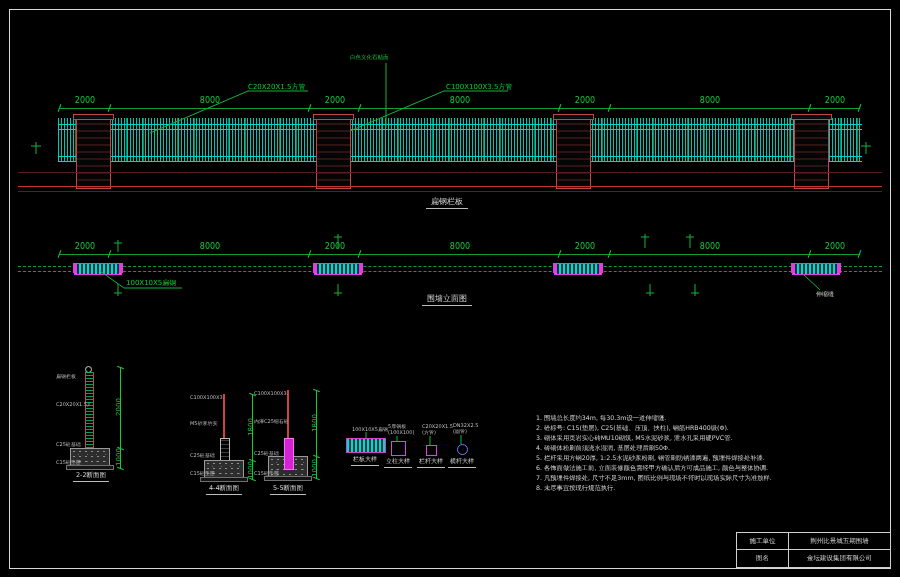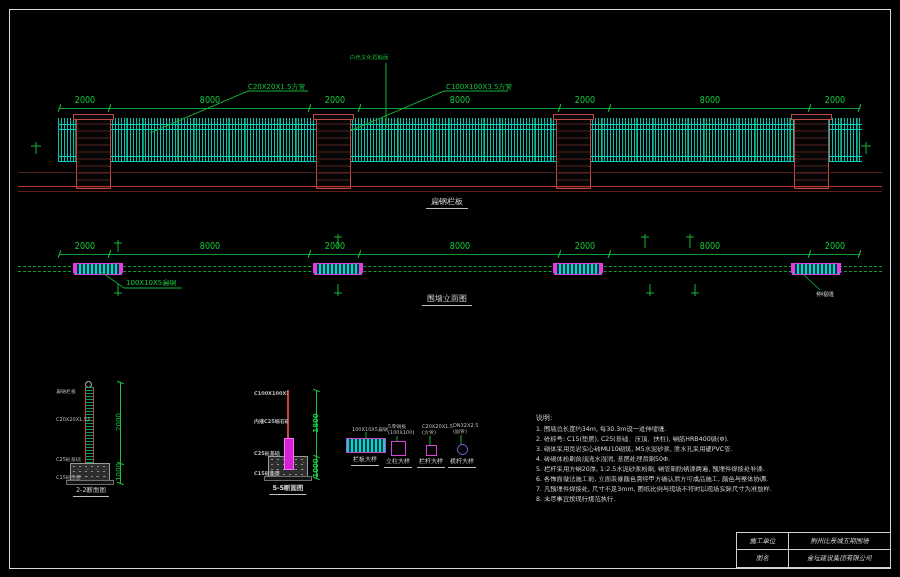--- a/index.html
+++ b/index.html
@@ -52,21 +52,21 @@
   
   .legtext{position:absolute;font-size:5px;line-height:6px;color:#bdbdbd;white-space:nowrap;}
   .leglabel{position:absolute;transform:translateX(-50%);font-size:6px;color:#d6d6d6;
      border-bottom:1px solid #bdbdbd;padding:0 2px 1px;white-space:nowrap;}
   
   .notes{position:absolute;left:536px;top:413px;width:262px;color:#d4d4d4;}
   .notes .head{font-size:7px;margin-bottom:1px;}
   .notes .item{font-size:6.3px;line-height:10px;white-space:nowrap;overflow:hidden;}
   
   .tblock{position:absolute;left:736px;top:532px;width:153px;height:34px;border:1px solid #cfcfcf;
-     display:grid;grid-template-columns:52px 1fr;grid-template-rows:1fr 1fr;font-style:italic;}
+     display:grid;grid-template-columns:52px 1fr;grid-template-rows:1fr 1fr;}
   .tcell{border-right:1px solid #cfcfcf;border-bottom:1px solid #cfcfcf;display:flex;
      align-items:center;justify-content:center;font-size:6.5px;color:#d6d6d6;white-space:nowrap;overflow:hidden;}
   .tcell.last-col{border-right:none;} .tcell.last-row{border-bottom:none;}
   svg.overlay{position:absolute;left:0;top:0;pointer-events:none;}
 </style>
 </head>
 <body>
 
 <div id="sheet">
 
@@ -128,41 +128,58 @@
 
   <div class="planpier" style="left:74px;top:263px;width:46px;height:10px;"></div>
   <div class="planpier" style="left:314px;top:263px;width:46px;height:10px;"></div>
   <div class="planpier" style="left:554px;top:263px;width:46px;height:10px;"></div>
   <div class="planpier" style="left:792px;top:263px;width:46px;height:10px;"></div>
 
   <span class="t green" style="left:126px;top:278px;font-size:7px;">100X10X5扁钢</span>
   <span class="t white" style="left:816px;top:290px;font-size:6px;">伸缩缝</span>
   <span class="viewtitle" style="left:447px;top:293px;">围墙立面图</span>
 
-  <div class="detail" style="left:58px;top:376px;width:68px;height:122px;">
+  <div class="detail" style="left:58px;top:361px;width:68px;height:122px;">
     <div class="circletop" style="left:27px;top:5px;"></div>
     <div class="abs" style="left:27px;top:11px;width:7px;height:76px;border-left:1px solid #c24747;border-right:1px solid #c24747;background:repeating-linear-gradient(0deg,rgba(0,190,110,.85) 0 1px,rgba(0,0,0,0) 1px 3px);"></div>
     <div class="footing" style="left:12px;top:87px;width:38px;height:17px;"></div>
     <div class="pad" style="left:8px;top:104px;width:46px;"></div>
     <div class="vline" style="left:62px;top:6px;height:102px;"></div>
     <div class="vtick" style="left:59px;top:6px;"></div>
     <div class="vtick" style="left:59px;top:87px;"></div>
     <div class="vtick" style="left:59px;top:107px;"></div>
     <span class="vlabel" style="left:52px;top:42px;">2000</span>
     <span class="vlabel" style="left:52px;top:92px;">1000</span>
     <span class="callout" style="left:-2px;top:12px;">扁钢栏板</span>
     <span class="callout" style="left:-2px;top:40px;">C20X20X1.5方管</span>
     <span class="callout" style="left:-2px;top:80px;">C25砼基础</span>
     <span class="callout" style="left:-2px;top:98px;">C15砼垫层</span>
     <span class="dlabel" style="left:33px;top:110px;">2-2断面图</span>
   </div>
 
 
-
-  <div class="detail" style="left:256px;top:372px;width:66px;height:126px;font-weight:bold;">
+  <div class="detail" style="left:192px;top:372px;width:66px;height:126px;">
+    <div class="abs" style="left:31px;top:22px;width:2px;height:44px;background:#d04040;"></div>
+    <div class="abs" style="left:28px;top:66px;width:8px;height:22px;border:1px solid #b8b8b8;background:repeating-linear-gradient(0deg,rgba(200,200,200,.3) 0 1px,rgba(0,0,0,0) 1px 4px);"></div>
+    <div class="footing" style="left:12px;top:88px;width:38px;height:17px;"></div>
+    <div class="pad" style="left:8px;top:105px;width:46px;"></div>
+    <div class="vline" style="left:60px;top:22px;height:86px;"></div>
+    <div class="vtick" style="left:57px;top:22px;"></div>
+    <div class="vtick" style="left:57px;top:88px;"></div>
+    <div class="vtick" style="left:57px;top:107px;"></div>
+    <span class="vlabel" style="left:50px;top:51px;">1800</span>
+    <span class="vlabel" style="left:50px;top:94px;">1000</span>
+    <span class="callout" style="left:-2px;top:22px;">C100X100X3.5方管</span>
+    <span class="callout" style="left:-2px;top:48px;">M5砂浆填实</span>
+    <span class="callout" style="left:-2px;top:80px;">C25砼基础</span>
+    <span class="callout" style="left:-2px;top:98px;">C15砼垫层</span>
+    <span class="dlabel" style="left:32px;top:112px;">4-4断面图</span>
+  </div>
+
+  <div class="detail" style="left:256px;top:372px;width:66px;height:126px;">
     <div class="abs" style="left:31px;top:18px;width:2px;height:48px;background:#d04040;"></div>
     <div class="footing" style="left:12px;top:84px;width:38px;height:20px;"></div>
     <div class="abs" style="left:28px;top:66px;width:8px;height:30px;background:#d324d3;border:1px solid #ff6bff;z-index:2;"></div>
     <div class="pad" style="left:8px;top:104px;width:46px;"></div>
     <div class="vline" style="left:60px;top:18px;height:89px;"></div>
     <div class="vtick" style="left:57px;top:18px;"></div>
     <div class="vtick" style="left:57px;top:84px;"></div>
     <div class="vtick" style="left:57px;top:106px;"></div>
     <span class="vlabel" style="left:50px;top:47px;">1800</span>
     <span class="vlabel" style="left:50px;top:92px;">1000</span>
@@ -186,21 +203,20 @@
   <span class="legtext" style="left:422px;top:429px;">(方管)</span>
   <div class="abs" style="left:426px;top:445px;width:9px;height:9px;border:1px solid #dd44dd;"></div>
   <span class="leglabel" style="left:431px;top:457px;">栏杆大样</span>
 
   <span class="legtext" style="left:453px;top:422px;">DN32X2.5</span>
   <span class="legtext" style="left:453px;top:428px;">(圆管)</span>
   <div class="abs" style="left:457px;top:444px;width:9px;height:9px;border:1px solid #7a7aff;border-radius:50%;"></div>
   <span class="leglabel" style="left:462px;top:457px;">横杆大样</span>
 
   <div class="notes">
-    <div class="head">说明:</div>
     <div class="item">1. 围墙总长度约34m, 每30.3m设一道伸缩缝.</div>
     <div class="item">2. 砼标号: C15(垫层), C25(基础、压顶、扶柱), 钢筋HRB400级(Φ).</div>
     <div class="item">3. 砌体采用页岩实心砖MU10砌筑, M5水泥砂浆, 泄水孔采用硬PVC管.</div>
     <div class="item">4. 砖砌体粉刷前须浇水湿润, 基层处理后刷50Φ.</div>
     <div class="item">5. 栏杆采用方钢20厚, 1:2.5水泥砂浆粉刷, 钢管刷防锈漆两遍, 预埋件焊接处补漆.</div>
     <div class="item">6. 各饰面做法施工前, 立面装修颜色需经甲方确认后方可成品施工, 颜色与整体协调.</div>
     <div class="item">7. 凡预埋件焊接处, 尺寸不足3mm, 图纸比例与现场不符时以现场实际尺寸为准放样.</div>
     <div class="item">8. 未尽事宜按现行规范执行.</div>
   </div>
 

